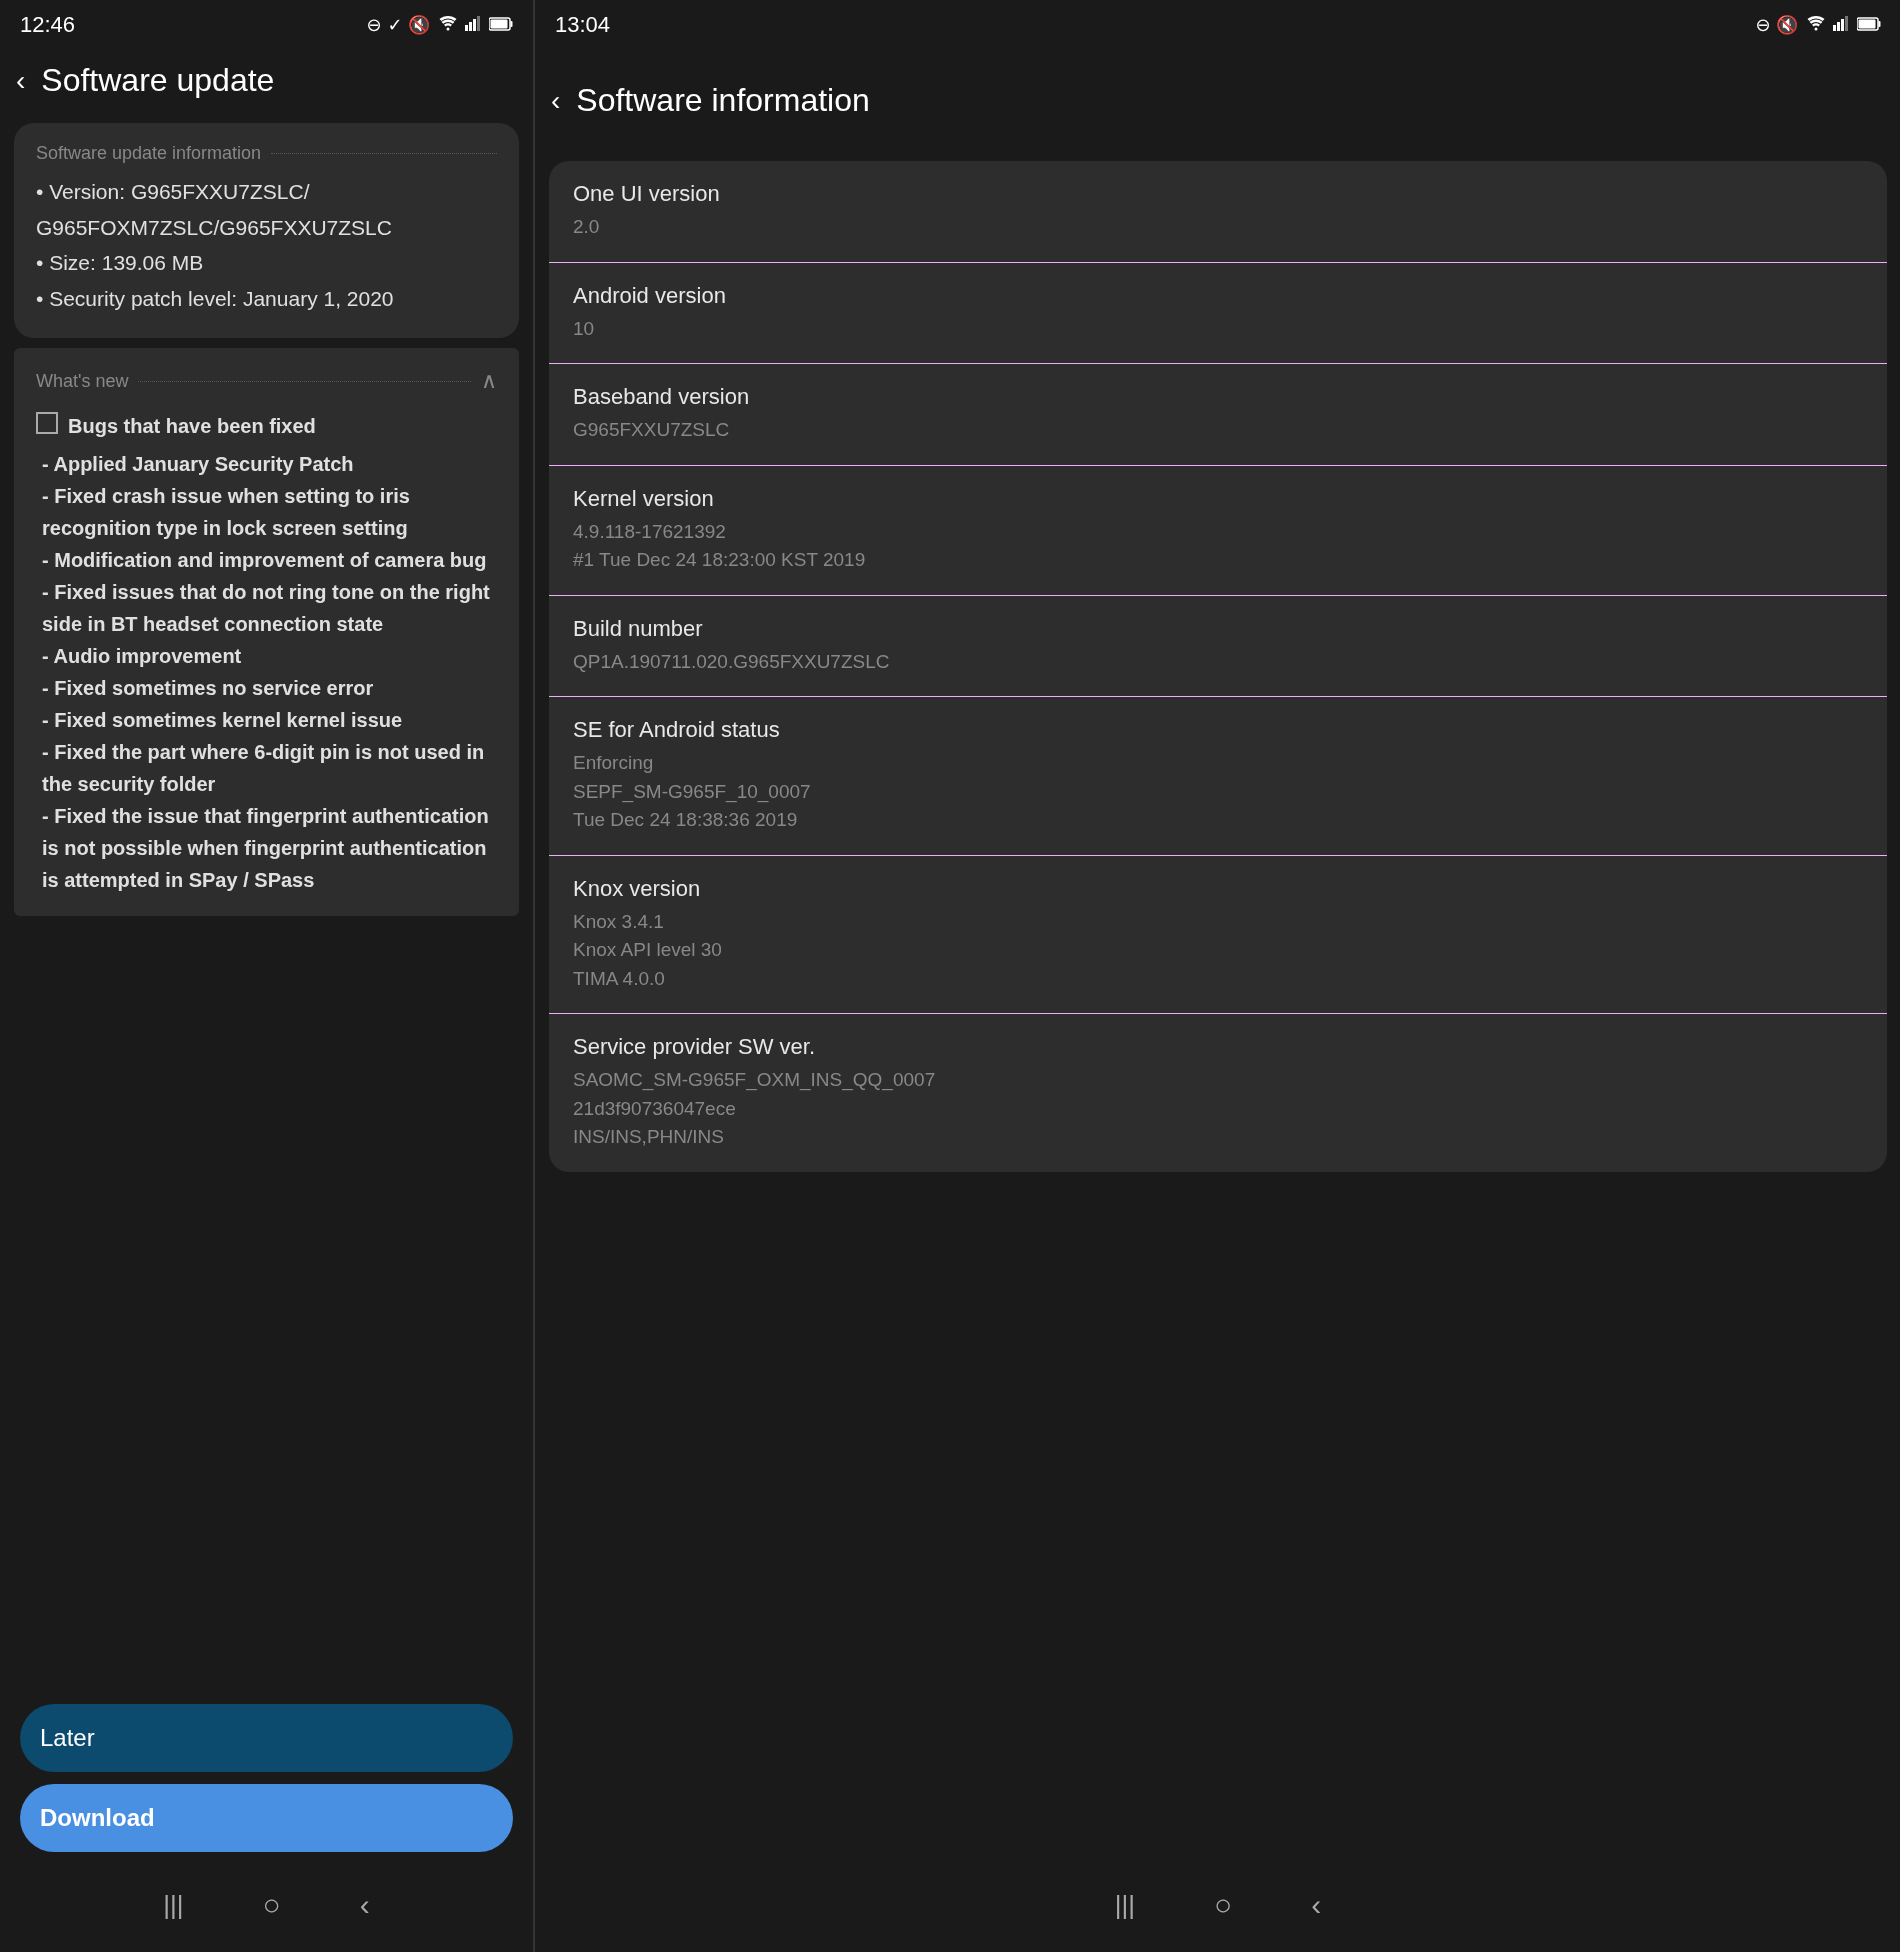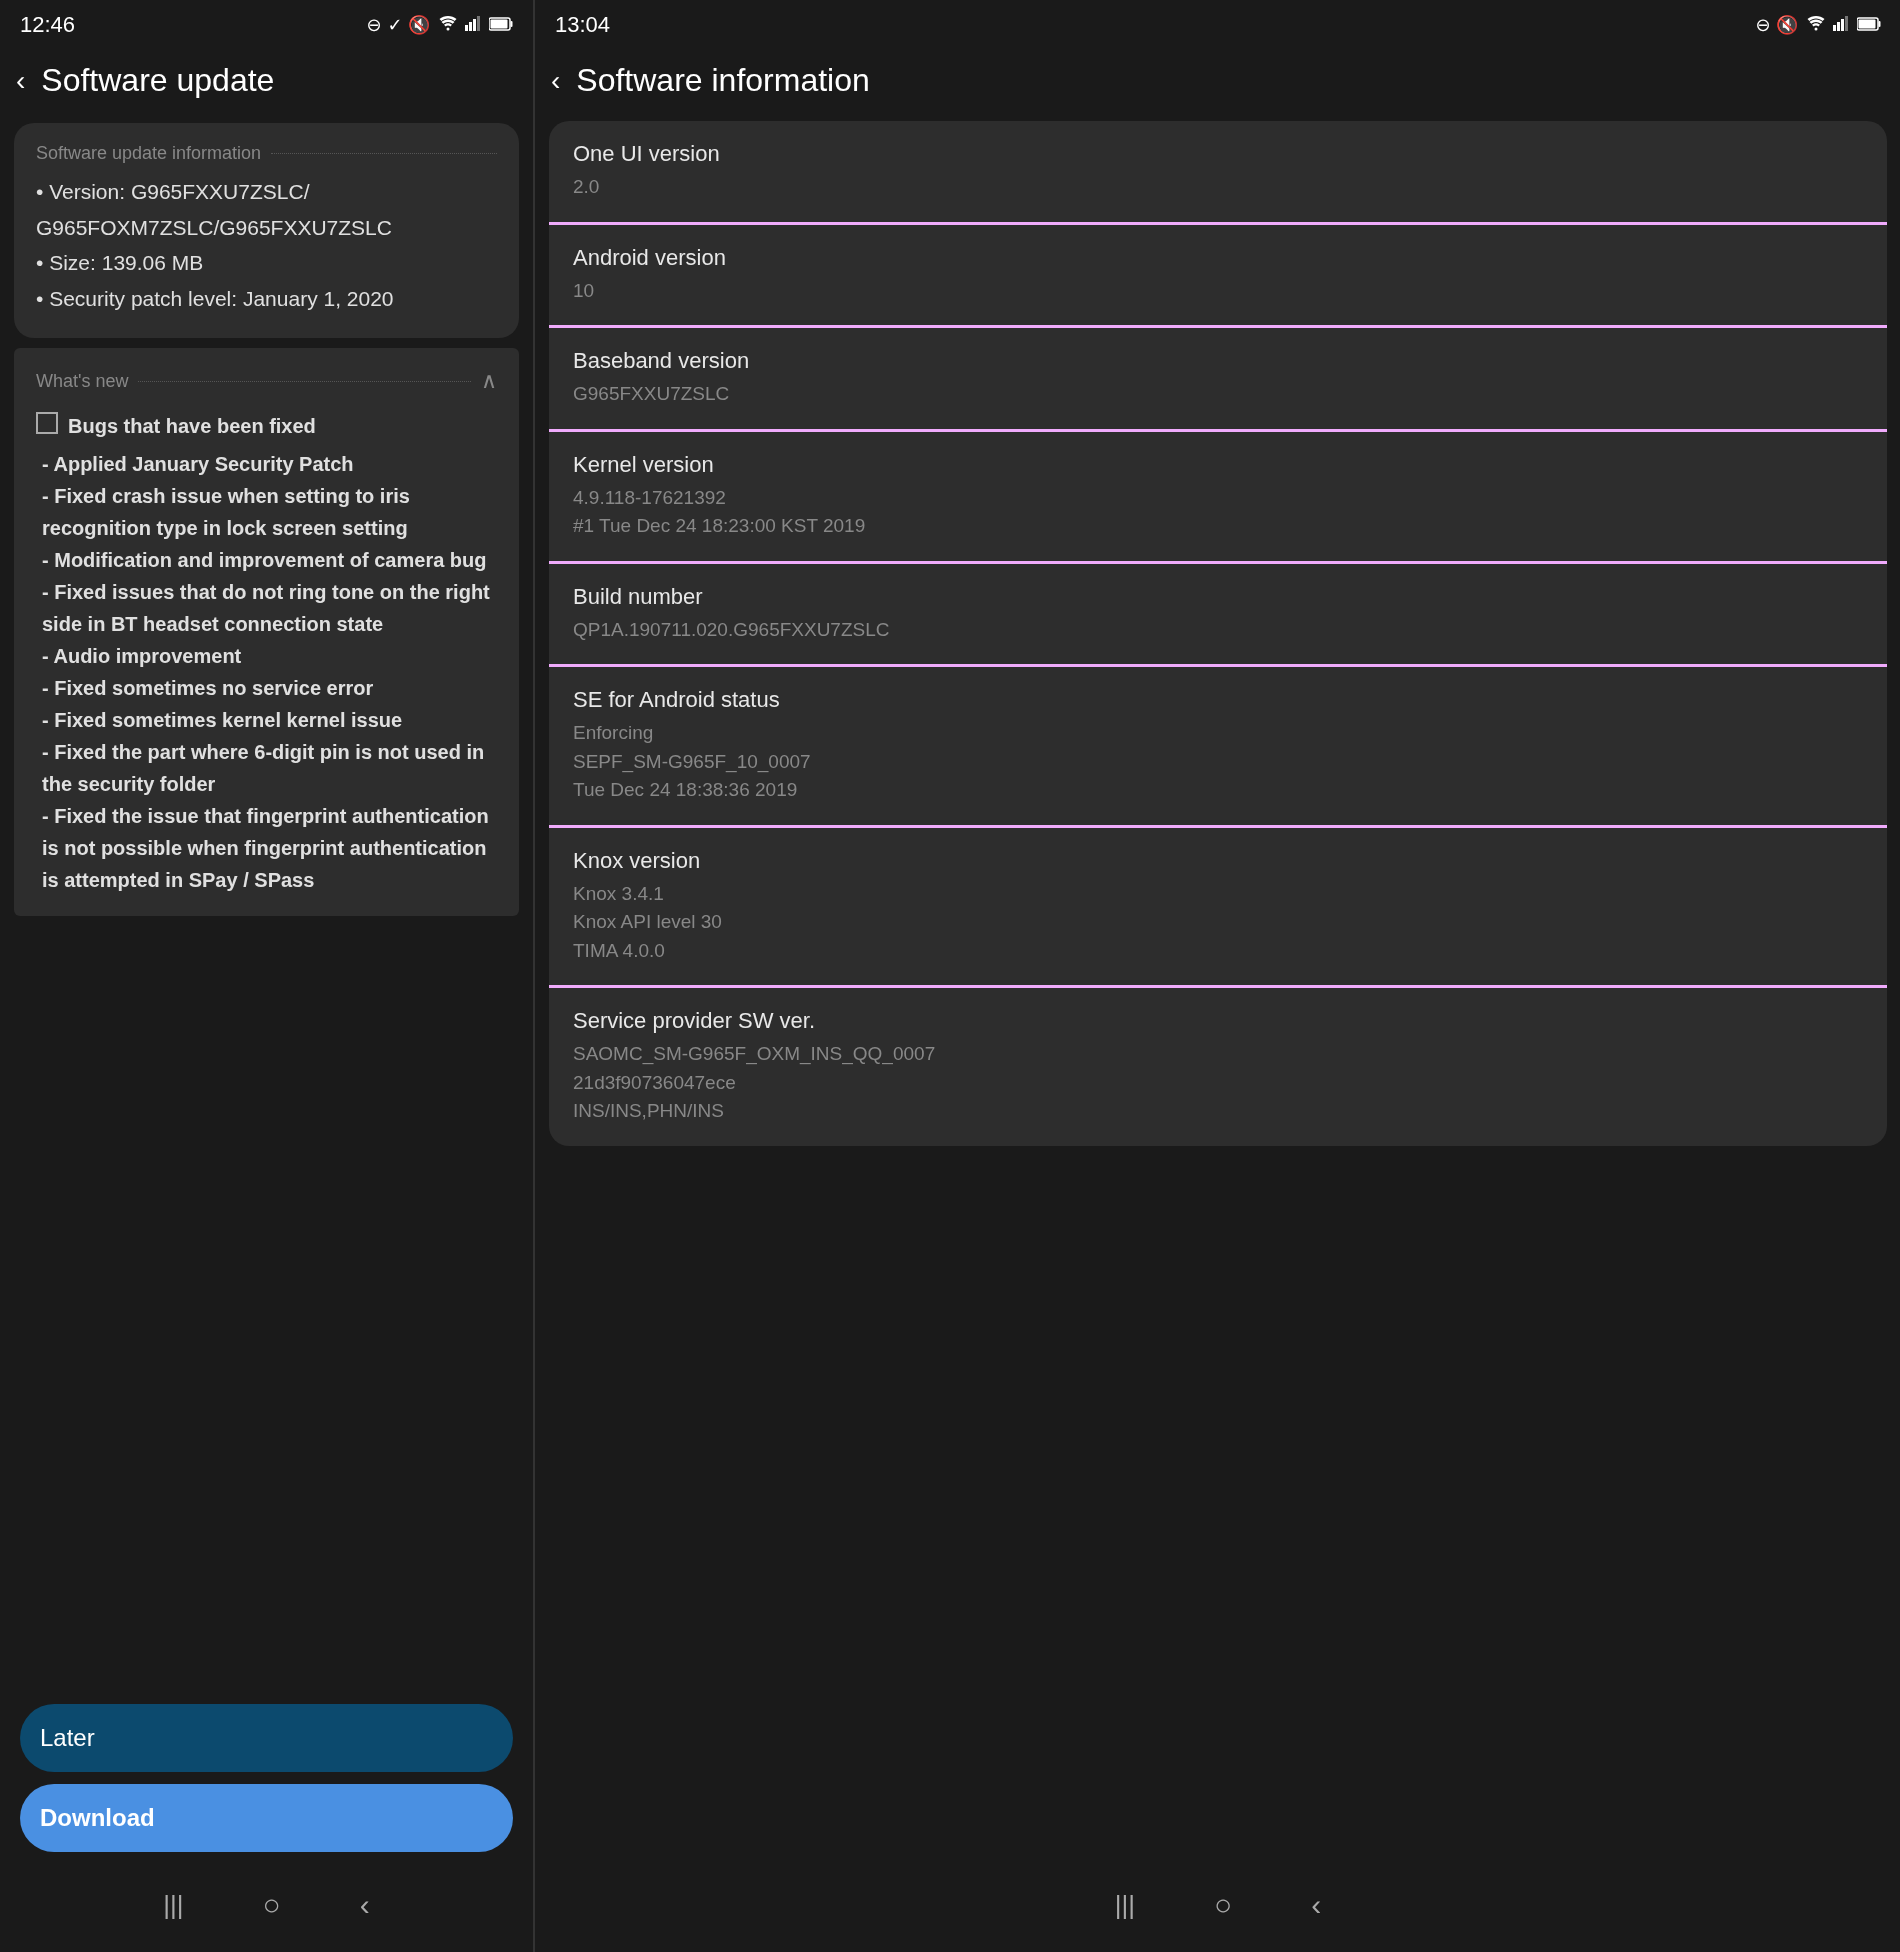--- a/index.html
+++ b/index.html
@@ -217,21 +217,21 @@
     
     .info-list-card {
       background: #2d2d2d;
       border-radius: 20px;
       margin: 8px 14px;
       overflow: hidden;
     }
 
     .info-row {
       padding: 20px 24px;
-      border-bottom: 3px solid #f0abfc;
+      border-bottom: 1px solid #f0abfc;
     }
 
     .info-row:last-child {
       border-bottom: none;
     }
 
     .info-row-label {
       color: #e8e8e8;
       font-size: 22px;
       font-weight: 400;
@@ -335,21 +335,21 @@
     <button class="btn-download">Download</button>
   </div>
 
   <div class="nav-bar">
     <span class="nav-icon">|||</span>
     <span class="nav-icon" style="font-size:30px;">○</span>
     <span class="nav-icon" style="font-size:30px;">‹</span>
   </div>
 </div>
 
-<div class="phone-screen right" style="width: 1366px; min-height: 1952px;">
+<div class="phone-screen right" style="width: 1366px; min-height: 1952px; gap: 20px;">
 
   <div class="status-bar">
     <span class="status-time">13:04</span>
     <div class="status-icons">
       <span class="status-icon">⊖</span>
       <span class="status-icon">🔇</span>
       <span class="status-icon">
         <svg width="22" height="16" viewBox="0 0 22 16" fill="white">
           <path d="M11 3.5C8.5 3.5 6.2 4.4 4.4 5.9L2.5 4C4.8 2.1 7.8 1 11 1s6.2 1.1 8.5 3l-1.9 1.9C15.8 4.4 13.5 3.5 11 3.5z"></path>
           <path d="M11 7c-1.8 0-3.4.7-4.6 1.8L4.5 6.9C6.2 5.4 8.5 4.5 11 4.5s4.8.9 6.5 2.4l-1.9 1.9C14.4 7.7 12.8 7 11 7z"></path>

